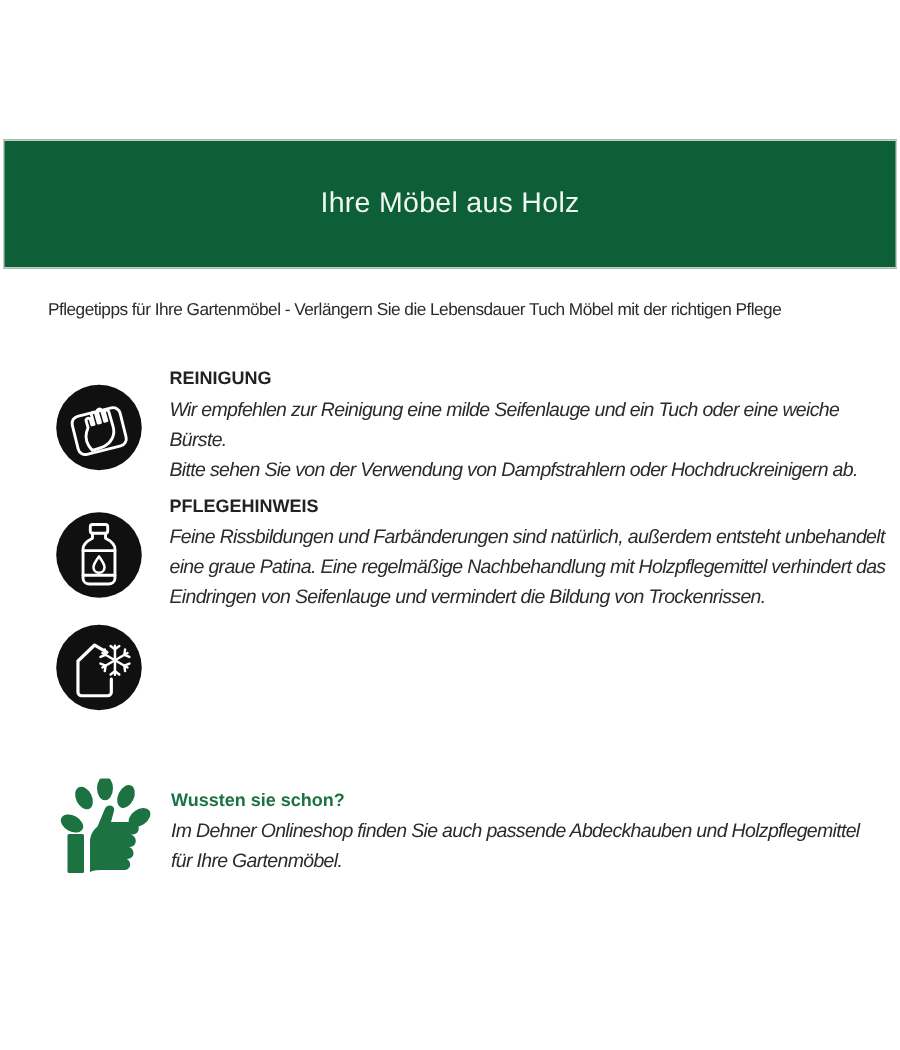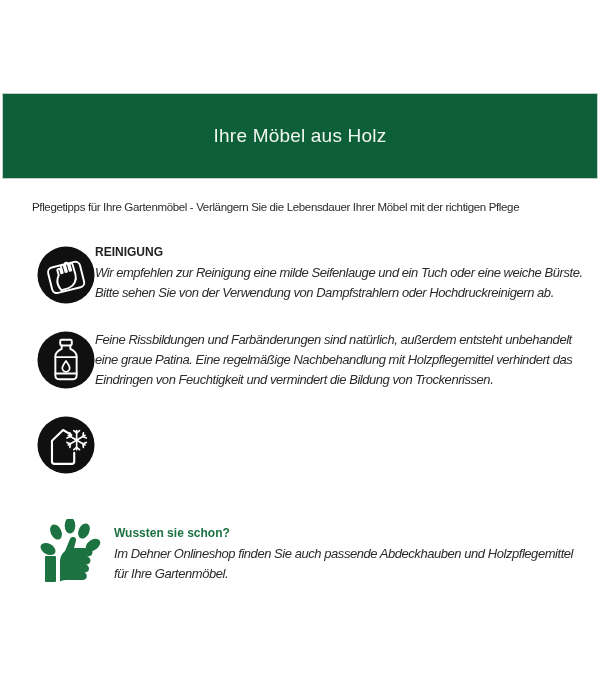--- a/index.html
+++ b/index.html
@@ -27,21 +27,21 @@
   
   .intro{
     position:absolute;left:32px;top:201px;right:10px;
     font-size:11.5px;letter-spacing:-0.35px;
     white-space:nowrap;overflow:hidden;
     color:#2b2b2b;
   }
   
   .care-section{
     position:absolute;left:37px;width:556px;
-    display:flex;align-items:flex-start;
+    display:flex;gap:18px;align-items:center;
   }
   .icon-circle{
     flex:0 0 58px;width:58px;height:58px;display:block;
   }
   .icon-circle svg{display:block;width:58px;height:58px;}
   .section-text{margin-top:-1px;width:490px;}
   .section-text h3{
     margin:0 0 4px 0;
     font-size:12px;font-weight:700;letter-spacing:0;
     color:#222;
@@ -69,21 +69,21 @@
 </style>
 </head>
 <body>
 
 <div class="page">
 
   <div class="band">
     <h1>Ihre Möbel aus Holz</h1>
   </div>
 
-  <div class="intro">Pflegetipps für Ihre Gartenmöbel - Verlängern Sie die Lebensdauer Ihrer Möbel mit der richtigen Pflege</div>
+  <div class="intro">Pflegetipps für Ihre Gartenmöbel - Verlängern Sie die Lebensdauer Tuch Möbel mit der richtigen Pflege</div>
 
   <section class="care-section" style="top:246px">
     <span class="icon-circle">
       <svg viewBox="0 0 60 60" xmlns="http://www.w3.org/2000/svg">
         <circle cx="30" cy="30" r="29.5" fill="#101010"></circle>
         <g fill="none" stroke="#ffffff" stroke-width="2" stroke-linejoin="round" stroke-linecap="round">
           <rect x="13" y="19" width="34" height="27" rx="5" transform="rotate(-14 30 32)"></rect>
           <g transform="rotate(-16 30 31)">
             <path d="M21.5,44 c-2.5,-5 -2.5,-9.5 -0.5,-13 l2,-3 l0,-4.5 c0,-2.2 3,-2.2 3,0 l0,3.5 l1.6,0 l0,-6.5 c0,-2.2 3,-2.2 3,0 l0,6.5 l1.6,0 l0,-7.5 c0,-2.2 3,-2.2 3,0 l0,7.5 l1.6,0 l0,-5.5 c0,-2.2 3,-2.2 3,0 l0,10.5 c0,6.5 -4.5,10.5 -9.5,11.5 c-3.3,0.6 -6,0.3 -8.8,0.5 z"></path>
           </g>
@@ -103,23 +103,24 @@
         <circle cx="30" cy="30" r="29.5" fill="#101010"></circle>
         <g fill="none" stroke="#ffffff" stroke-width="2" stroke-linejoin="round" stroke-linecap="round">
           <rect x="24" y="9" width="12" height="6" rx="1.5"></rect>
           <path d="M25.5,15 L25.5,18.5 C21.5,20.5 19,23 19,26 L19,46 C19,48.5 21,50 23.5,50 L36.5,50 C39,50 41,48.5 41,46 L41,26 C41,23 38.5,20.5 34.5,18.5 L34.5,15"></path>
           <path d="M19,27 L41,27 M19,44 L41,44"></path>
           <path d="M30,31 C27.2,34.8 26.2,36.4 26.2,38.4 C26.2,40.6 27.9,42.2 30,42.2 C32.1,42.2 33.8,40.6 33.8,38.4 C33.8,36.4 32.8,34.8 30,31 Z" stroke-width="1.8"></path>
         </g>
       </svg>
     </span>
     <div class="section-text">
+      <h3>PFLEGEHINWEIS</h3>
       <p>Feine Rissbildungen und Farbänderungen sind natürlich, außerdem entsteht unbehandelt
 eine graue Patina. Eine regelmäßige Nachbehandlung mit Holzpflegemittel verhindert das
-Eindringen von Feuchtigkeit und vermindert die Bildung von Trockenrissen.</p>
+Eindringen von Seifenlauge und vermindert die Bildung von Trockenrissen.</p>
     </div>
   </section>
 
   <section class="care-section" style="top:416px">
     <span class="icon-circle">
       <svg viewBox="0 0 60 60" xmlns="http://www.w3.org/2000/svg">
         <circle cx="30" cy="30" r="29.5" fill="#101010"></circle>
         <g fill="none" stroke="#ffffff" stroke-width="2.2" stroke-linejoin="round" stroke-linecap="round">
           <path d="M35.5,19.5 L27,14.5 L15.5,25.5 L15.5,47 C15.5,48.4 16.6,49.5 18,49.5 L36,49.5 C37.4,49.5 38.5,48.4 38.5,47 L38.5,38"></path>
         </g>

